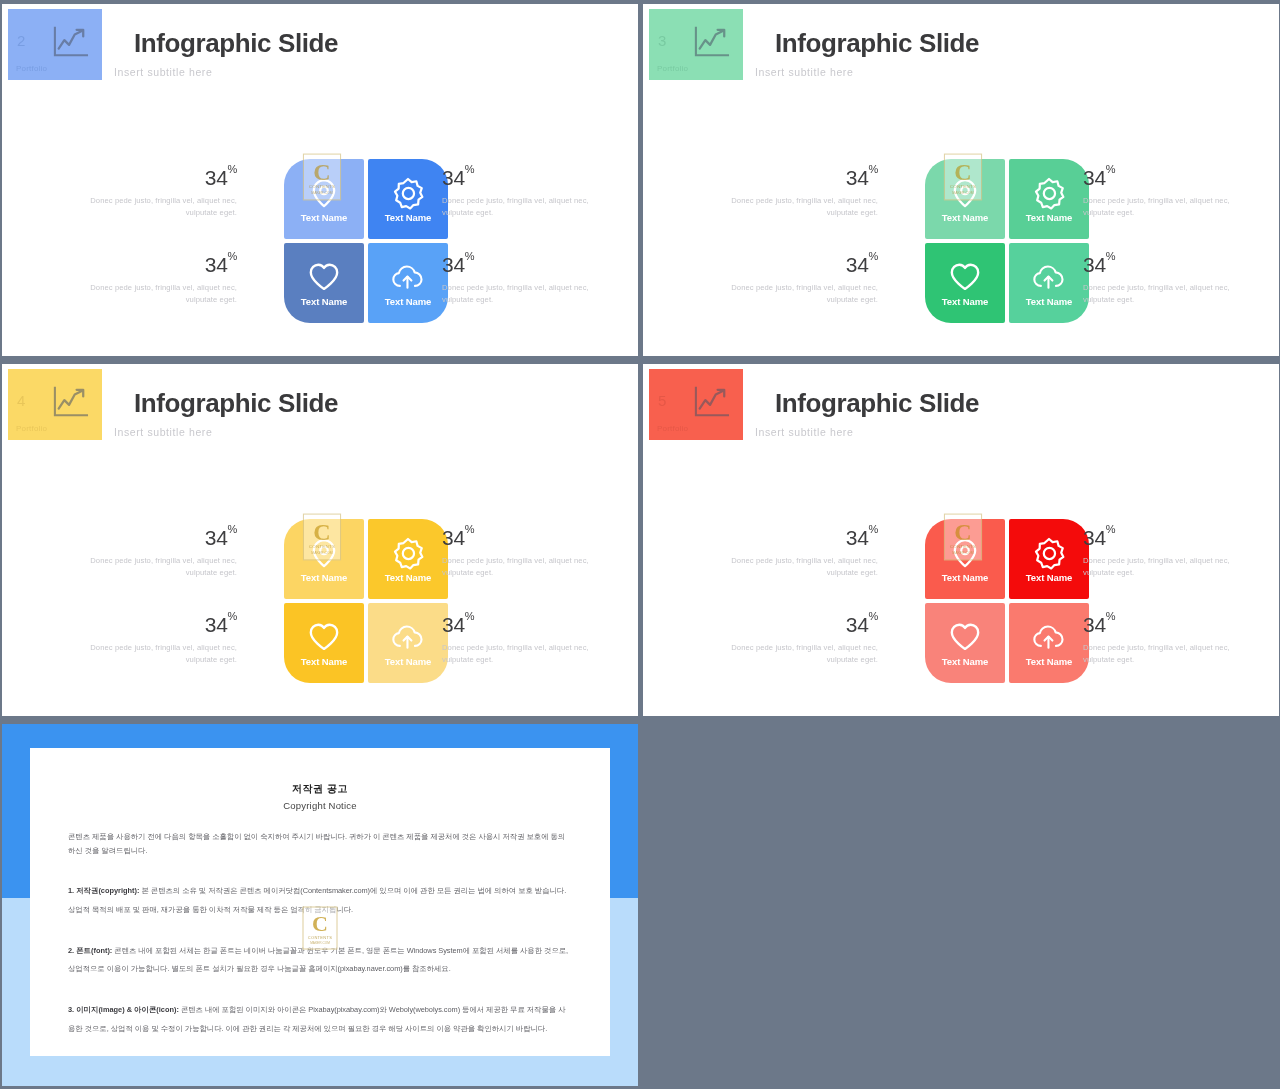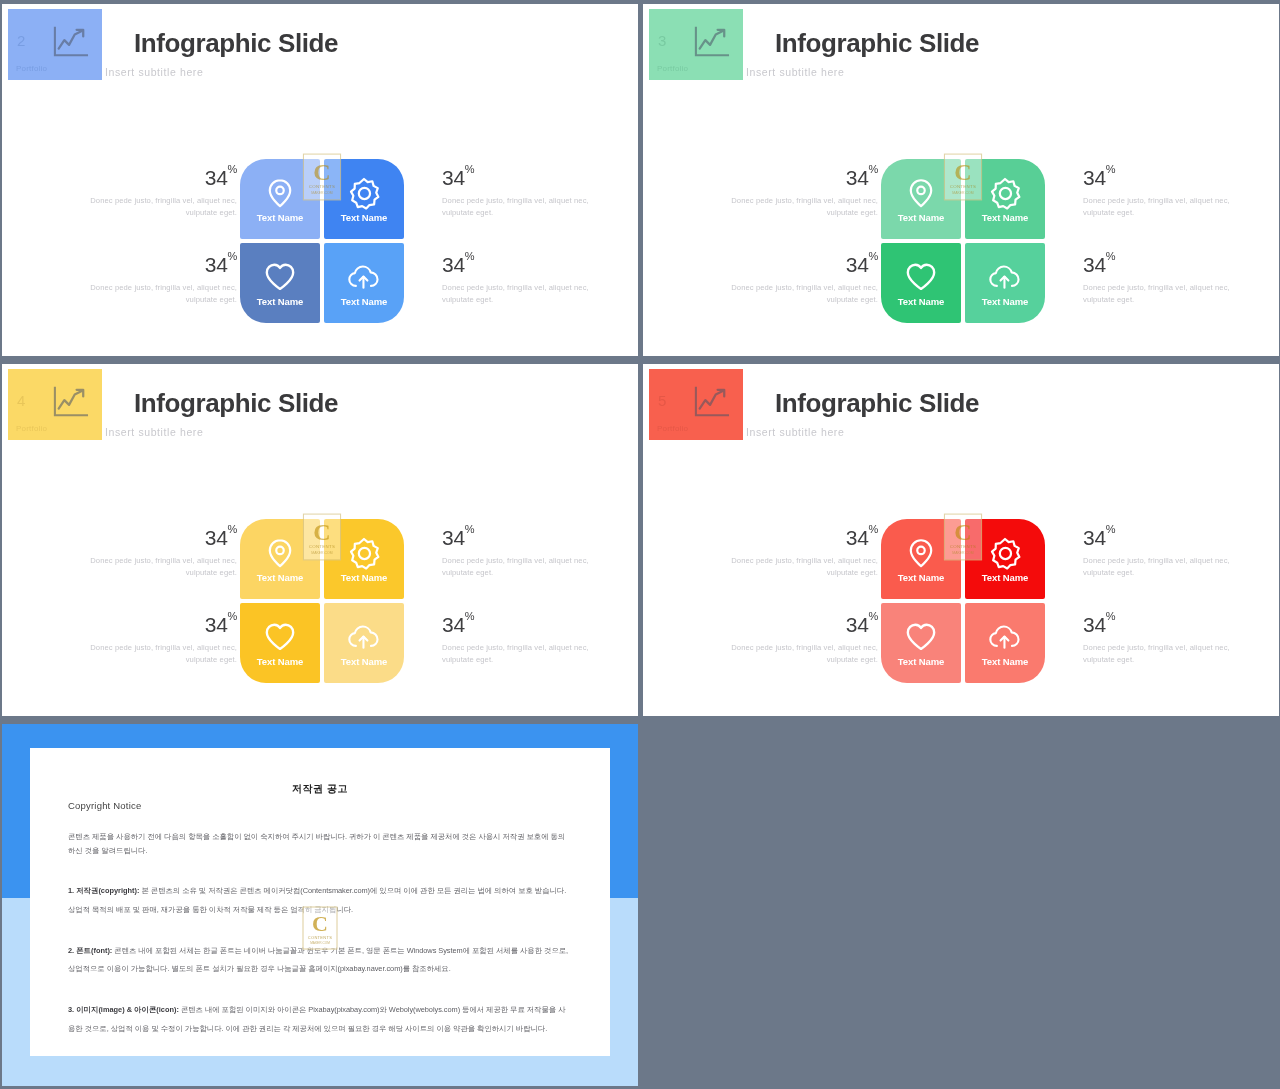--- a/index.html
+++ b/index.html
@@ -55,39 +55,40 @@
   .slide-title {
     position: absolute;
     left: 132px; top: 24px;
     font-size: 26px;
     font-weight: bold;
     color: #3a3a3c;
     letter-spacing: -0.4px;
   }
   .slide-sub {
     position: absolute;
-    left: 103px; top: 62px;
+    left: 112px; top: 62px;
     font-size: 10.5px;
     color: #c9c9ce;
     letter-spacing: .6px;
   }
 
   
   .cluster {
     position: absolute;
     left: 238px; top: 155px;
     width: 164px; height: 164px;
   }
   .petal {
     position: absolute;
     width: 80px; height: 80px;
     display: flex;
     flex-direction: column;
     align-items: center;
     justify-content: center;
+    margin-left: 44px;
   }
   .petal.tl { left: 0;    top: 0;    border-radius: 26px 2px 2px 2px; }
   .petal.tr { left: 84px; top: 0;    border-radius: 2px 26px 2px 2px; }
   .petal.bl { left: 0;    top: 84px; border-radius: 2px 2px 2px 26px; }
   .petal.br { left: 84px; top: 84px; border-radius: 2px 2px 26px 2px; }
 
   .petal .ico { width: 34px; height: 34px; margin-bottom: 2px; }
   .petal .ico svg { width: 100%; height: 100%; display: block; }
   .petal .plabel {
     color: #ffffff;
@@ -150,21 +151,21 @@
     overflow: hidden;
   }
   .c-title-ko {
     text-align: center;
     font-size: 10px;
     font-weight: bold;
     color: #222;
     letter-spacing: .5px;
   }
   .c-title-en {
-    text-align: left;
+    text-align: center;
     font-size: 9.5px;
     color: #444;
     margin-top: 4px;
     letter-spacing: .2px;
   }
   .c-intro {
     margin-top: 19px;
     font-size: 7.4px;
     line-height: 1.85;
     color: #5d5d62;

